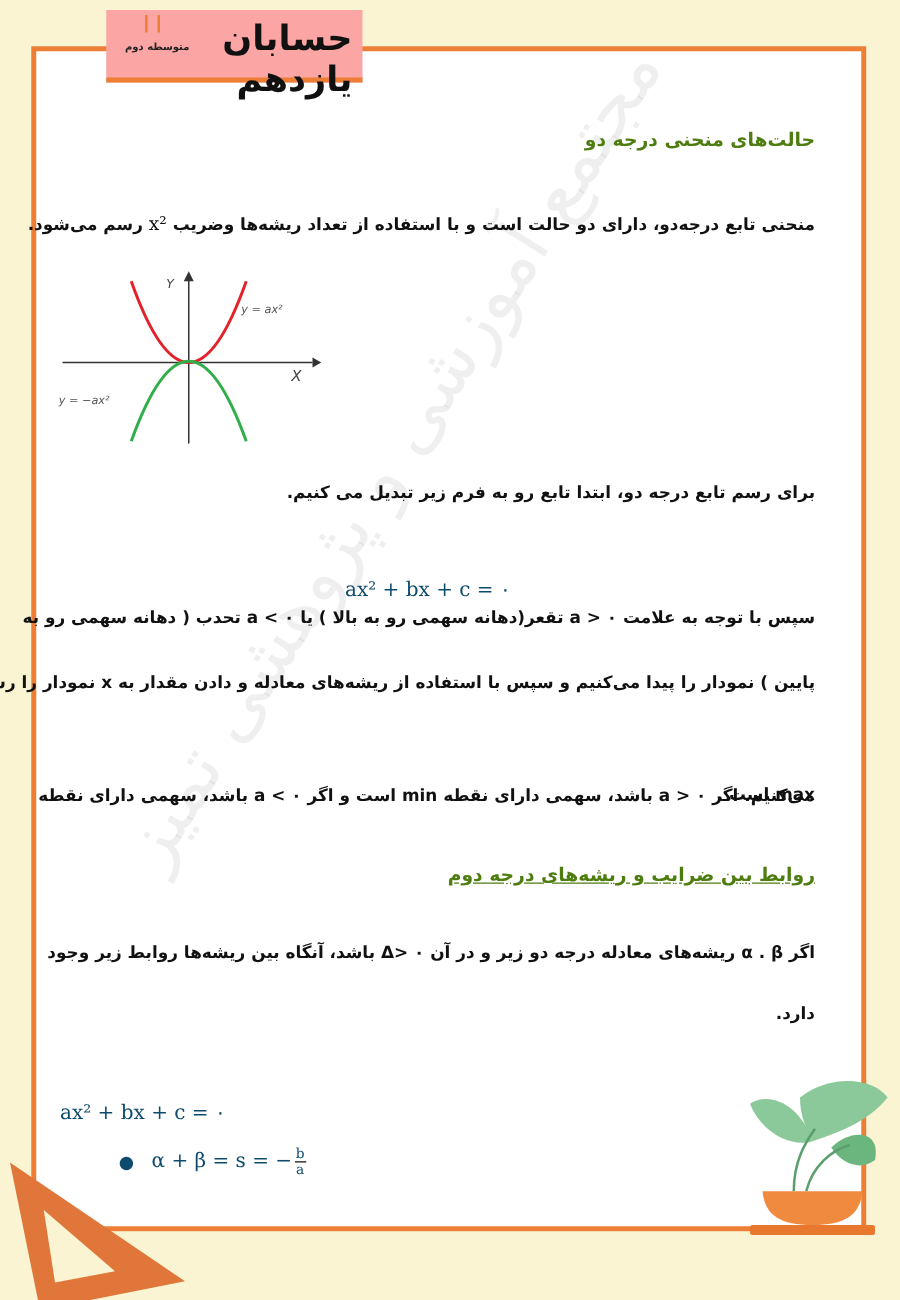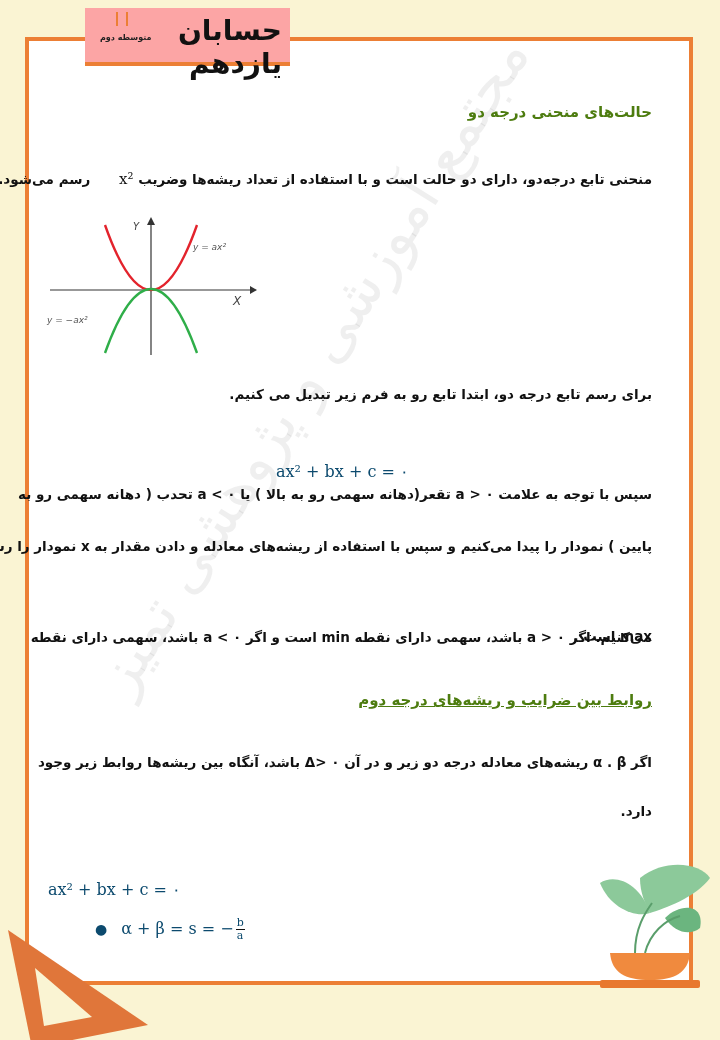--- a/index.html
+++ b/index.html
@@ -35,21 +35,21 @@
     direction: rtl; white-space: nowrap;
   }
   .para {
     position: absolute; right: 68px; font-weight: bold; font-size: 13.5px; color: #111;
     direction: rtl; white-space: nowrap;
   }
   .math {
     position: absolute; font-family: "DejaVu Serif", serif; font-size: 16px; color: #0c4a6e;
     direction: ltr; white-space: nowrap; margin-top: 24px;
   }
-  .latin { font-family: "DejaVu Serif", serif; font-weight: normal; font-size: 15px; margin-left: 24px; }
+  .latin { font-family: "DejaVu Serif", serif; font-weight: normal; font-size: 15px; }
   .graph { position: absolute; left: 45px; top: 215px; width: 215px; height: 140px; }
   .watermark {
     position: absolute; left: 60px; top: 260px; width: 600px; height: 80px;
     transform: rotate(-58deg); transform-origin: center;
     font-size: 58px; color: rgba(120,120,120,0.12); direction: rtl; white-space: nowrap;
     font-family: "DejaVu Sans", sans-serif;
   }
   .plant { position: absolute; left: 580px; top: 858px; width: 140px; height: 140px; }
   .ruler { position: absolute; left: 0px; top: 920px; width: 160px; height: 120px; }
   .frac { display: inline-block; vertical-align: middle; text-align: center; font-size: 11px; line-height: 12px; margin-left: 2px; }

